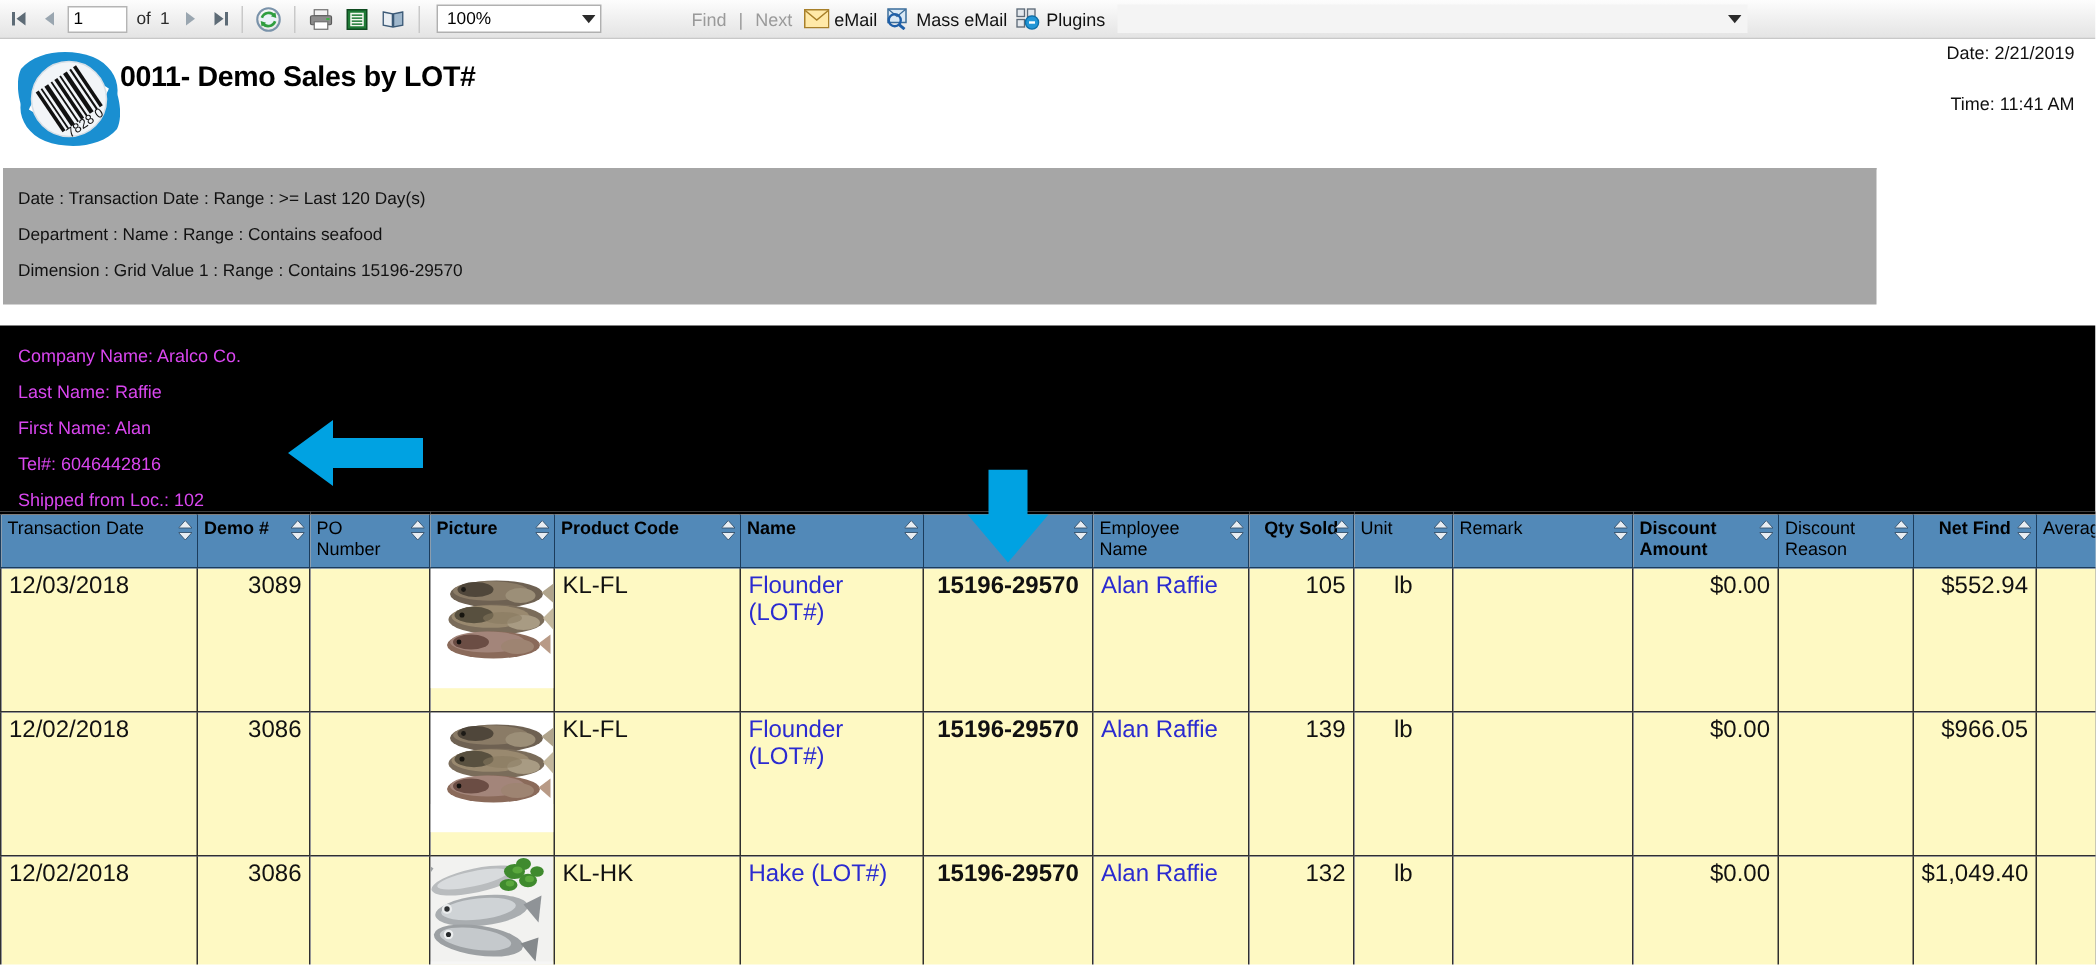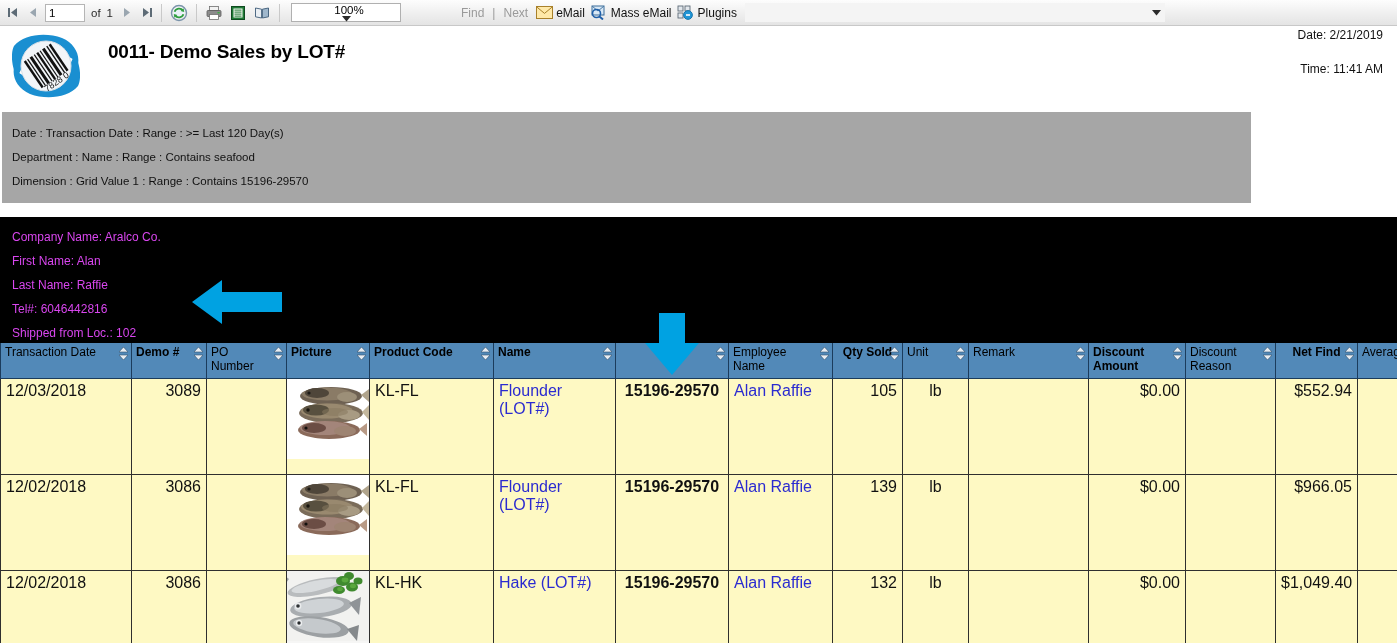--- a/index.html
+++ b/index.html
@@ -55,21 +55,20 @@
     display: flex; align-items: center; justify-content: center;
     margin: 0 1px;
   }
   .zoom-box {
     width: 110px; height: 19px;
     border: 1px solid #b0b0b0;
     background: #fff;
     display: flex; align-items: center;
     margin-left: 6px;
     position: relative;
-    flex-direction: column;
   }
   .zoom-box .zv {
     font-size: 11.5px; color: #000; padding-left: 6px; flex: 1;
   }
   .zoom-box .zarrow {
     width: 16px; height: 17px;
     display: flex; align-items: center; justify-content: center;
     font-size: 7px; color: #333;
   }
   .tb-spacer { flex: 0 0 56px; }
@@ -112,21 +111,20 @@
     margin-left: 12px;
     position: relative;
     overflow: hidden;
     background: #ffffff;
     flex: 0 0 68px;
   }
   #rpt-title {
     font-size: 19px;
     font-weight: bold;
     color: #000;
-    margin-left: 28px;
     margin-top: 9px;
     letter-spacing: -0.2px;
   }
   #rpt-datetime {
     position: absolute;
     right: 14px; top: 0;
     text-align: right;
   }
   #rpt-datetime div {
     font-size: 12px; color: #111; margin-top: 0px;
@@ -386,22 +384,22 @@
   </div>
 
   <div id="criteria">
     <div>Date : Transaction Date : Range : &gt;= Last 120 Day(s)</div>
     <div>Department : Name : Range : Contains seafood</div>
     <div>Dimension : Grid Value 1 : Range : Contains 15196-29570</div>
   </div>
 
   <div id="blackbox">
     <div class="bline">Company Name: Aralco Co.</div>
+    <div class="bline">Last Name: Raffie</div>
     <div class="bline">First Name: Alan</div>
-    <div class="bline">Last Name: Raffie</div>
     <div class="bline">Tel#: 6046442816</div>
     <div class="bline">Shipped from Loc.: 102</div>
   </div>
 
   <div class="arrow-left">
     <svg width="90" height="48" viewBox="0 0 90 48">
       <polygon points="0,24 30,2 30,14 90,14 90,34 30,34 30,46" fill="#00A2E2"></polygon>
     </svg>
   </div>
   <div class="arrow-down">

